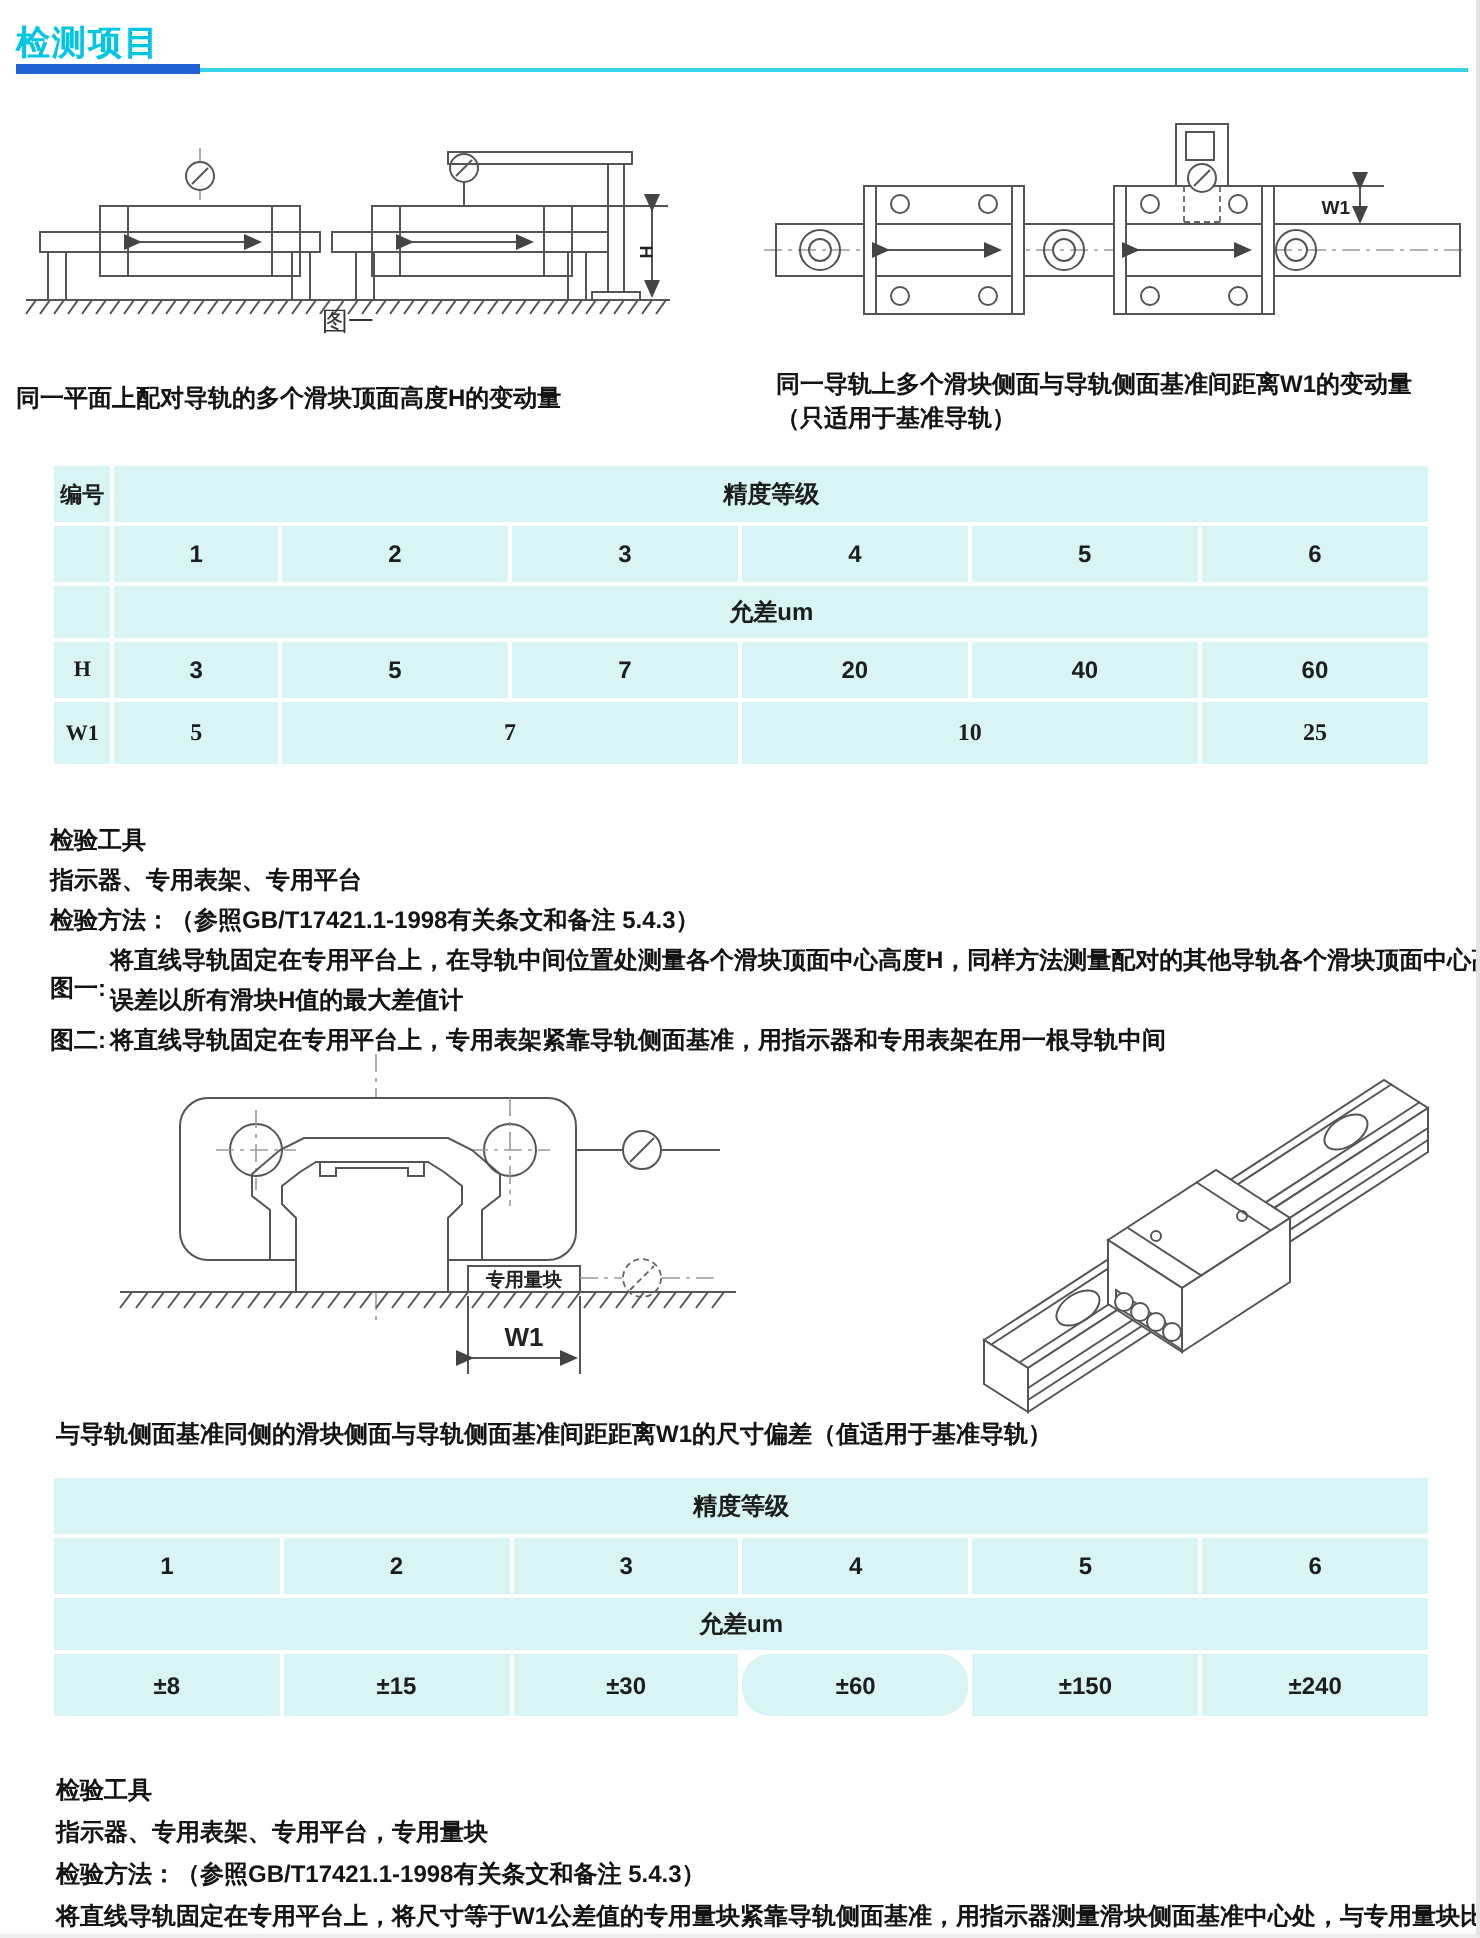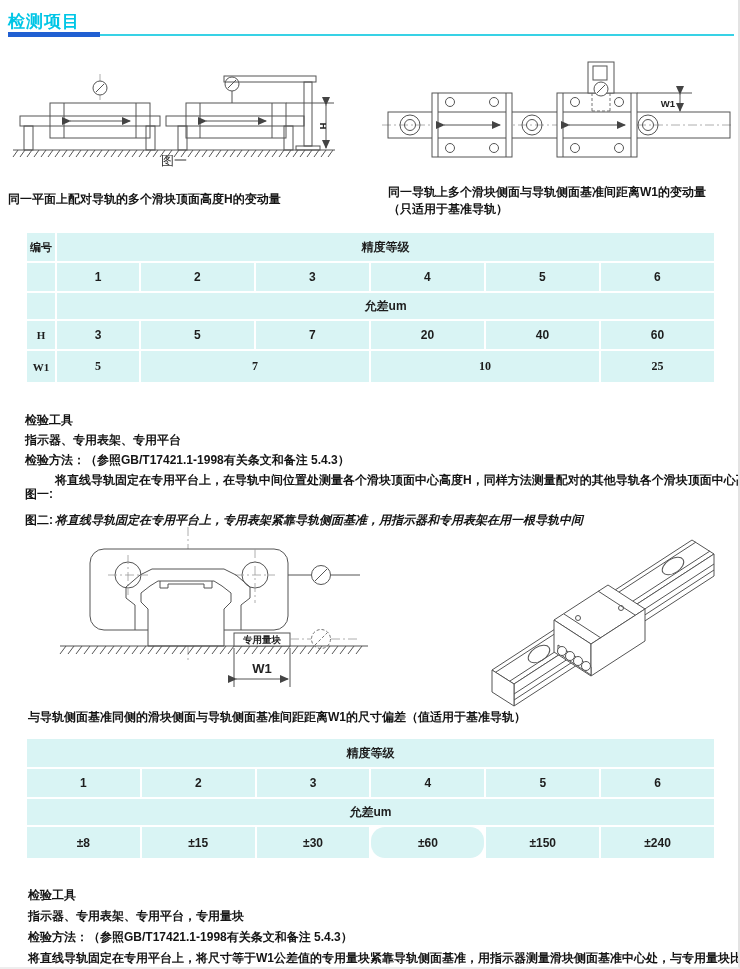--- a/index.html
+++ b/index.html
@@ -216,22 +216,23 @@
       <td class="serif">25</td>
     </tr>
   </tbody>
     </table>
 
   <div class="abs cnb" style="left:25px;top:412px;">检验工具</div>
   <div class="abs cnb" style="left:25px;top:432px;">指示器、专用表架、专用平台</div>
   <div class="abs cnb" style="left:25px;top:452px;">检验方法：（参照GB/T17421.1-1998有关条文和备注 5.4.3）</div>
   <div class="abs cnb" style="left:25px;top:472px;margin-top:14px;">图一:</div>
   <div class="abs cnb" style="left:55px;top:472px;">将直线导轨固定在专用平台上，在导轨中间位置处测量各个滑块顶面中心高度H，同样方法测量配对的其他导轨各个滑块顶面中心高度。</div>
+  <div class="abs cnb" style="left:55px;top:492px;">误差以所有滑块H值的最大差值计</div>
   <div class="abs cnb" style="left:25px;top:512px;">图二:</div>
-  <div class="abs cnb" style="left:55px;top:512px;font-style:italic;">将直线导轨固定在专用平台上，专用表架紧靠导轨侧面基准，用指示器和专用表架在用一根导轨中间</div>
+  <div class="abs cnb" style="left:55px;top:512px;">将直线导轨固定在专用平台上，专用表架紧靠导轨侧面基准，用指示器和专用表架在用一根导轨中间</div>
 
   <svg class="abs" style="left:58px;top:523px;" width="332" height="178" viewBox="0 0 332 178">
     <defs>
       <marker id="ar3" markerWidth="9" markerHeight="8" refX="8" refY="4" orient="auto">
         <path d="M0,0 L9,4 L0,8 z" fill="#444"></path>
       </marker>
     </defs>
     <line class="cl" x1="130" y1="4" x2="130" y2="140"></line>
 
     <g>

